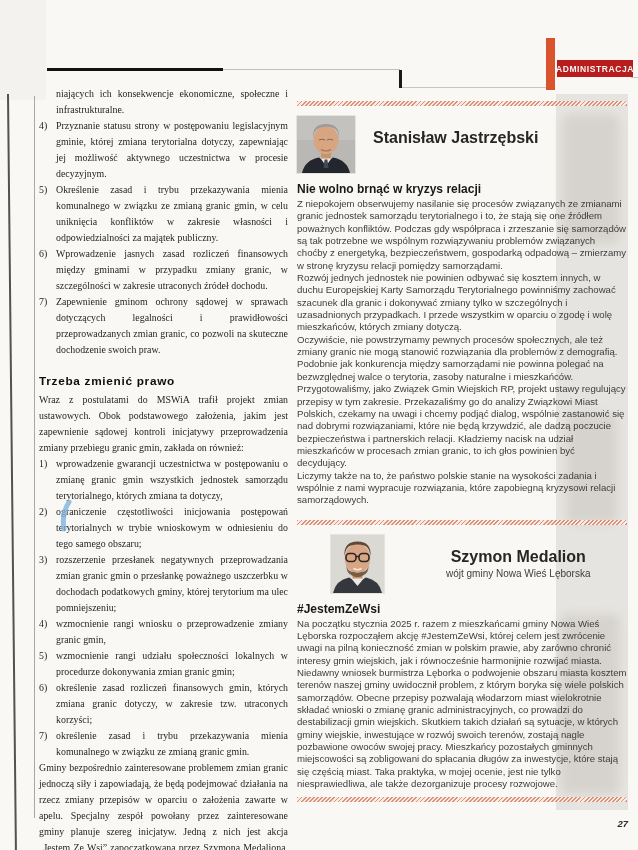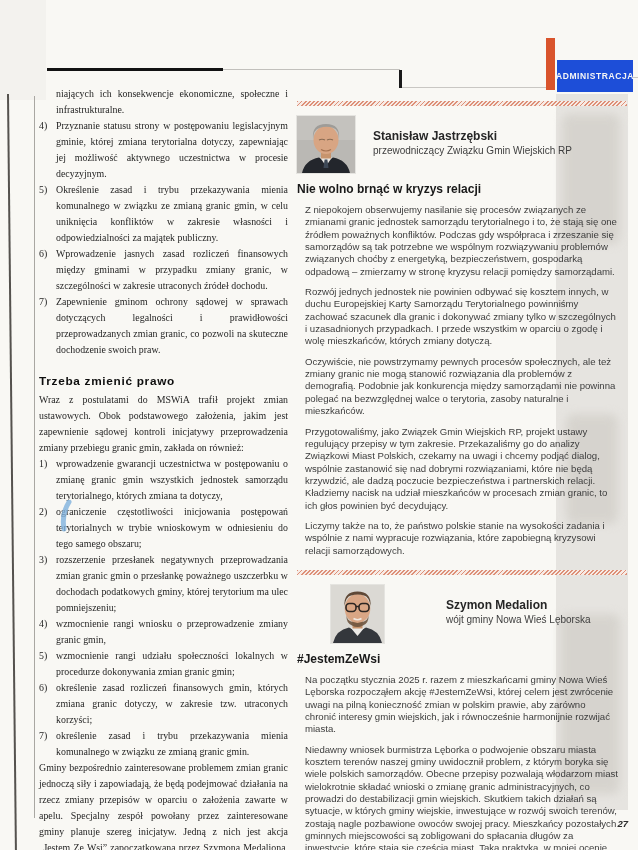--- a/index.html
+++ b/index.html
@@ -9,21 +9,21 @@
   .scan-corner{position:absolute;left:0;top:0;width:46px;height:100px;background:#f3f2ee;}
   .scan-edge{position:absolute;left:7px;top:94px;width:2px;height:756px;background:#55524e;transform:rotate(-0.6deg);transform-origin:top;}
   .gutter-line{position:absolute;left:34px;top:96px;width:1px;height:722px;background:#a9a7a2;}
   
   .rule-thick{position:absolute;left:47px;top:68px;width:176px;height:3px;background:#121212;}
   .rule-thin1{position:absolute;left:223px;top:69px;width:177px;height:1px;background:#c2c0bc;}
   .rule-tick{position:absolute;left:399px;top:70px;width:3px;height:18px;background:#1a1a1a;}
   .rule-thin2{position:absolute;left:402px;top:87px;width:144px;height:1px;background:#c9c7c3;}
   .rule-thin3{position:absolute;left:631px;top:77px;width:7px;height:1px;background:#c9c7c3;}
   .accent-bar{position:absolute;left:546px;top:38px;width:9px;height:52px;background:#d9542c;}
-  .section-tag{position:absolute;left:557px;top:60px;width:76px;height:32px;background:#1d4ed8;color:#f5f5f5;
+  .section-tag{position:absolute;left:557px;top:60px;width:76px;height:17px;background:#b91c1c;color:#f5f5f5;
     font-size:8.5px;font-weight:bold;letter-spacing:0.6px;display:flex;align-items:center;justify-content:center;}
   
   .bleed-band{position:absolute;left:556px;top:94px;width:72px;height:716px;background:#e6e4e0;}
   .blob{position:absolute;background:#d3d0ca;filter:blur(5px);border-radius:8px;opacity:.8;}
   .blob.b1{left:6px;top:20px;width:58px;height:130px;}
   .blob.b2{left:10px;top:320px;width:52px;height:110px;}
   .blob.b3{left:4px;top:520px;width:60px;height:180px;}
   
   .col-left{position:absolute;left:39px;top:86px;width:249px;color:#1f1f1f;
     font-family:"Liberation Serif",serif;font-size:9.9px;line-height:16px;text-align:justify;}
@@ -37,25 +37,25 @@
     letter-spacing:0.7px;margin:15px 0 3px;}
   .endmark{font-size:8px;margin-left:4px;}
   
   .col-right{position:absolute;left:297px;top:101px;width:330px;color:#3d3d3d;}
   .hatch{height:5px;background:repeating-linear-gradient(135deg,#dd9078 0,#dd9078 1.3px,#f7ebe5 1.3px,#f7ebe5 2.9px);}
   .hatch.mid{margin-top:13px;}
   .hatch.end{margin-top:7px;}
   .profile{display:flex;align-items:flex-start;margin:10px 0 4px;}
   .profile .photo{flex:none;box-shadow:0 0 0 1px rgba(0,0,0,.08);}
   .pid{margin-left:18px;padding-top:13px;}
-  .pname{font-weight:bold;font-size:12px;color:#262626;}
+  .pname{font-weight:bold;font-size:16px;color:#262626;text-align:center;}
   .prole{font-size:10px;color:#3e3e3e;margin-top:2px;}
   .indent2{padding-left:34px;gap:44px;}
   .box-head{font-size:12px;font-weight:bold;color:#191919;margin:9px 0 2px;}
-  .box-body p{margin:8px;font-size:9.6px;line-height:12.35px;text-align:left;}
+  .box-body p{margin:0;font-size:9.6px;line-height:12.35px;text-align:left;}
   
   .pen-mark{position:absolute;left:56px;top:500px;width:18px;height:32px;}
   
   .page-num{position:absolute;left:604px;top:818px;width:24px;text-align:right;
     font-size:9.5px;font-weight:bold;color:#2e2e2e;font-style:italic;}
 </style>
 </head>
 <body>
 
 <div class="page">
@@ -149,21 +149,20 @@
           <polygon points="23,41.5 29,50 35,41.5" fill="#e9e7e3"></polygon>
           <polygon points="27.6,43.5 30.4,43.5 31.5,52 26.5,52" fill="#3d4856"></polygon>
           <rect x="24" y="33" width="10" height="9.5" fill="#c7946d"></rect>
           <ellipse cx="29" cy="24" rx="12.5" ry="14" fill="#d8a583"></ellipse>
           <path d="M16,23 Q14.5,8 29,8 Q43.5,8 42,23 Q41.5,13.5 36.5,12 Q29.5,9.5 22.5,12 Q16.5,13.5 16,23 Z" fill="#9e9c98"></path>
           <path d="M22,24 q3,-1.6 6,0 M30,24 q3,-1.6 6,0" stroke="#8a6a52" stroke-width="1.1" fill="none"></path>
           <path d="M24,33.5 q5,3 10,0" stroke="#a4714f" stroke-width="1.2" fill="none"></path>
         </svg>
         <div class="pid">
           <div class="pname">Stanisław Jastrzębski</div>
-          <div class="prole">przewodniczący Związku Gmin Wiejskich RP</div>
         </div>
       </div>
       <h4 class="box-head">Nie wolno brnąć w kryzys relacji</h4>
       <div class="box-body">
         <p>Z niepokojem obserwujemy nasilanie się procesów związanych ze zmianami granic jednostek samorządu terytorialnego i to, że stają się one źródłem poważnych konfliktów. Podczas gdy współpraca i zrzeszanie się samorządów są tak potrzebne we wspólnym rozwiązywaniu problemów związanych choćby z energetyką, bezpieczeństwem, gospodarką odpadową – zmierzamy w stronę kryzysu relacji pomiędzy samorządami.</p>
         <p>Rozwój jednych jednostek nie powinien odbywać się kosztem innych, w duchu Europejskiej Karty Samorządu Terytorialnego powinniśmy zachować szacunek dla granic i dokonywać zmiany tylko w szczególnych i uzasadnionych przypadkach. I przede wszystkim w oparciu o zgodę i wolę mieszkańców, których zmiany dotyczą.</p>
         <p>Oczywiście, nie powstrzymamy pewnych procesów społecznych, ale też zmiany granic nie mogą stanowić rozwiązania dla problemów z demografią. Podobnie jak konkurencja między samorządami nie powinna polegać na bezwzględnej walce o terytoria, zasoby naturalne i mieszkańców.</p>
         <p>Przygotowaliśmy, jako Związek Gmin Wiejskich RP, projekt ustawy regulujący przepisy w tym zakresie. Przekazaliśmy go do analizy Związkowi Miast Polskich, czekamy na uwagi i chcemy podjąć dialog, wspólnie zastanowić się nad dobrymi rozwiązaniami, które nie będą krzywdzić, ale dadzą poczucie bezpieczeństwa i partnerskich relacji. Kładziemy nacisk na udział mieszkańców w procesach zmian granic, to ich głos powinien być decydujący.</p>
         <p>Liczymy także na to, że państwo polskie stanie na wysokości zadania i wspólnie z nami wypracuje rozwiązania, które zapobiegną kryzysowi relacji samorządowych.</p>
       </div>

